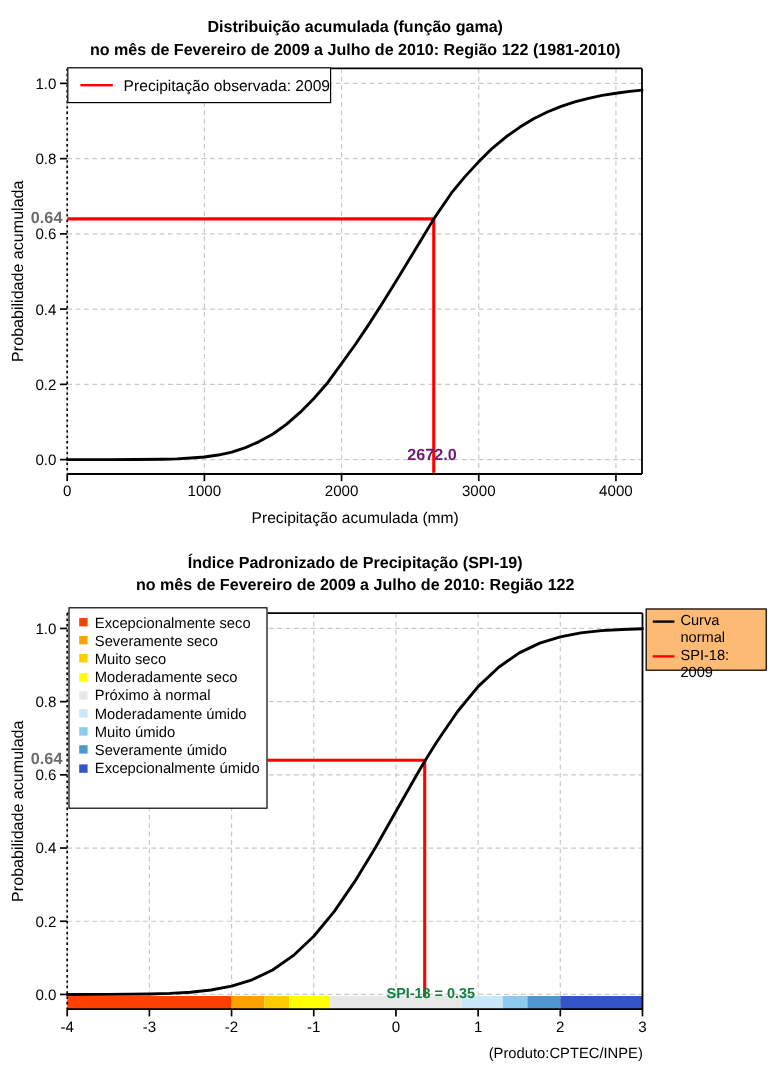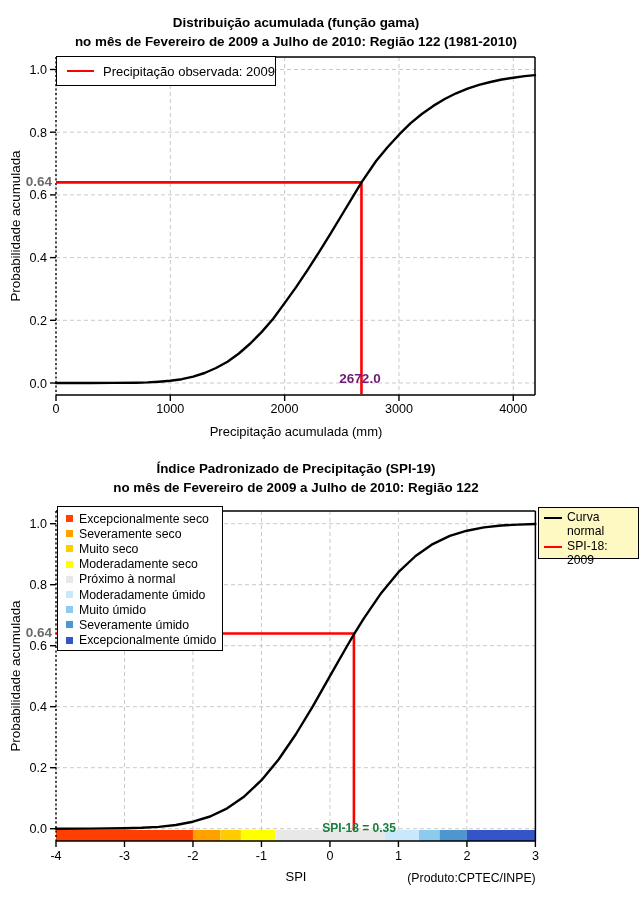--- a/index.html
+++ b/index.html
@@ -13,26 +13,26 @@
   .axlab{font-size:13px;text-align:center;white-space:nowrap;}
   .ylab{transform:translate(-50%,-50%) rotate(-90deg);white-space:nowrap;font-size:13.4px;}
   .refy{font-weight:bold;font-size:13.5px;color:#6B6B6B;text-align:right;}
   .refx{font-weight:bold;font-size:13.5px;color:#701a75;text-align:center;}
   .anno{font-weight:bold;font-size:12px;color:#15803d;text-align:center;white-space:nowrap;}
   .credit{font-size:12.3px;text-align:center;white-space:nowrap;}
   .lg1{left:56px;top:56px;width:218px;height:28px;border:1.5px solid #000;background:#fff;
        display:flex;align-items:center;}
   .lg1 .line{width:27px;height:0;border-top:2.6px solid #FF0000;margin-left:10px;flex:none;}
   .lg1 .lab{font-size:13px;margin-left:9px;white-space:nowrap;}
-  .lg2l{left:57px;top:506px;width:166px;height:145px;border:1.4px solid #000;background:#fff;
+  .lg2l{left:57px;top:506px;width:166px;height:168px;border:1.4px solid #000;background:#fff;
         padding:4px 0 0 7px;box-sizing:border-box;}
   .lg2l .row{display:flex;align-items:center;height:15.2px;}
   .lg2l .sq{width:7px;height:7px;flex:none;margin:0 6px 0 1px;}
   .lg2l .lab{font-size:12.3px;white-space:nowrap;}
-  .lg2r{left:538px;top:507px;width:101px;height:52px;border:1.3px solid #000;background:#fef9c3;
+  .lg2r{left:538px;top:507px;width:101px;height:52px;border:1.3px solid #000;background:#fdba74;
         padding:3px 0 0 5px;box-sizing:border-box;}
   .lg2r .row{display:flex;align-items:flex-start;margin-bottom:2px;}
   .lg2r .line{width:18px;height:0;border-top:2.6px solid #000;flex:none;margin-top:6px;}
   .lg2r .lab{font-size:12.2px;margin-left:5px;width:70px;line-height:13.5px;}
 </style>
 </head>
 <body>
 
 <div class="page">
 
@@ -200,18 +200,17 @@
           <span class="line" style="border-top-color: rgb(0, 0, 0);"></span>
           <span class="lab">Curva normal</span>
         </div>
         <div class="row">
           <span class="line" style="border-top-color: rgb(255, 0, 0);"></span>
           <span class="lab">SPI-18: 2009</span>
         </div>
       </div>
   </div>
   <div class="abs ylab" style="left:15px;top:676px;">Probabilidade acumulada</div>
-  <div class="abs axlab" style="left:146px;top:869px;width:300px;">SPI</div>
   <div class="abs refy" style="left:16px;top:625px;width:36px;">0.64</div>
   <div class="abs anno" style="left:298px;top:821px;width:122px;">SPI-18 = 0.35</div>
   <div class="abs credit" style="left:391px;top:871px;width:161px;">(Produto:CPTEC/INPE)</div>
 
 </div>
 
 </body></html>

